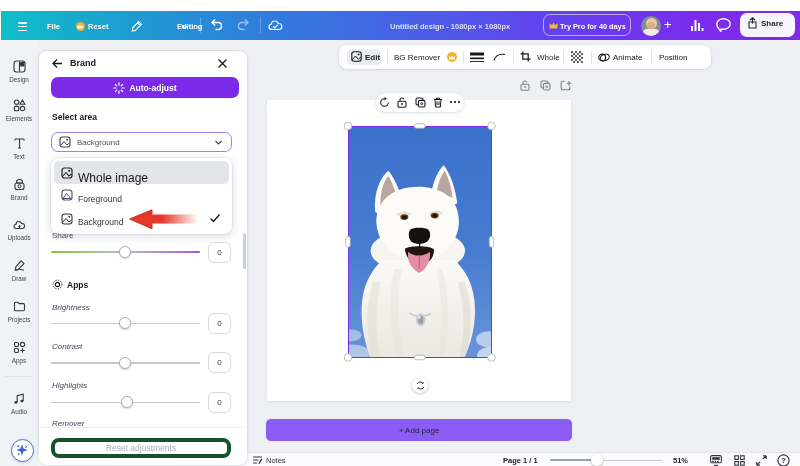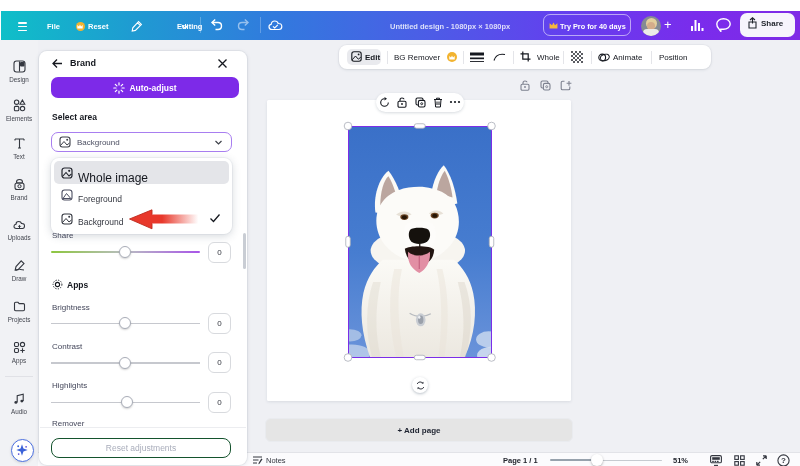--- a/index.html
+++ b/index.html
@@ -33,26 +33,26 @@
 
 
 #toolbar { left:339px; top:37px; width:372px; height:24px; background:#fff; border-radius:8px;
   box-shadow:0 0 0 1px rgba(64,87,109,.04), 0 1px 3px rgba(57,76,96,.13);
   display:flex; align-items:center; font-size:8px; color:#14171f; }
 .tsep { width:1px; height:13px; background:#e4e5e9; }
 
 
 #page { left:267px; top:92px; width:304px; height:301px; background:#fff; border-radius:1.5px;
   box-shadow:0 1px 3px rgba(57,76,96,.12); }
-#addpage { left:265px; top:410px; width:308px; height:24px; background:#e5e5e5; border:1px solid #e9ebef; border-radius:6px;
-  font-size:8px; font-weight:bold; color:#1e2330; display:flex; align-items:center; justify-content:center;
+#addpage { left:265px; top:410px; width:308px; height:24px; background:#8b5cf6; border:1px solid #e9ebef; border-radius:6px;
+  font-size:8px; font-weight:normal; color:#1e2330; display:flex; align-items:center; justify-content:center;
 }
 .value0 { position:absolute; width:23px; height:21px; border:1px solid #d8dade; border-radius:6px;
   font-size:8px; color:#33363f; display:flex; align-items:center; justify-content:center; background:#fff; }
-.slbl { position:absolute; font-size:8px; color:#43465a; }
+.slbl { position:absolute; font-size:8px; color:#43465a;font-style:italic; }
 .knob { position:absolute; width:12px; height:12px; border-radius:50%; background:#fff;
   border:1px solid #a9adb8; box-shadow:0 1px 2px rgba(0,0,0,.18); }
 </style>
 </head>
 <body>
 <div id="stage">
   <div class="abs" id="canvasarea"></div>
   <div class="abs" id="statusbar"></div>
   <div class="abs" id="sidebar"></div>
   <div class="abs" id="topbar"></div>
@@ -374,21 +374,21 @@
   <div class="knob" style="left:118.5px;top:348.5px;"></div>
   <div class="value0" style="left:208px;top:344px;">0</div>
 
   <div class="slbl" style="left:52px;top:373px;">Highlights</div>
   <div class="abs" style="left:51px;top:393.5px;width:149px;height:1.5px;background:#c6c8ce;"></div>
   <div class="knob" style="left:120.5px;top:388px;"></div>
   <div class="value0" style="left:208px;top:383.5px;">0</div>
 
   <div class="slbl" style="left:52px;top:411px;">Remover</div>
   <div class="abs" style="left:40px;top:418.5px;width:206px;height:1px;background:#ecedf0;"></div>
-  <div class="abs" style="left:51px;top:430px;width:180px;height:20px;border:1px solid #14532d;border-radius:8px;background:#fff;display:flex;align-items:center;justify-content:center;font-size:8.5px;color:#a9adbb;">Reset adjustments</div>
+  <div class="abs" style="left:51px;top:430px;width:180px;height:20px;border:4px solid #14532d;border-radius:8px;background:#fff;display:flex;align-items:center;justify-content:center;font-size:8.5px;color:#a9adbb;">Reset adjustments</div>
   <div class="abs" style="left:242.5px;top:225px;width:3.5px;height:36px;background:#c9cdd4;border-radius:2px;"></div>
 
   <div class="abs" id="page"></div>
   <div class="abs" id="addpage">+ Add page</div>
 
   <div class="abs" id="toolbar"></div>
   <div class="abs" style="left:347px;top:41px;width:34px;height:16px;background:#e9eaee;border-radius:5px;"></div>
   <div class="abs" style="left:350.5px;top:43px;width:11px;height:11px;">
     <svg width="11" height="11" viewBox="0 0 11 11">
         <rect x="0.8" y="0.8" width="9.4" height="9.4" rx="2.2" fill="none" stroke="#15181f" stroke-width="1.1"></rect>

